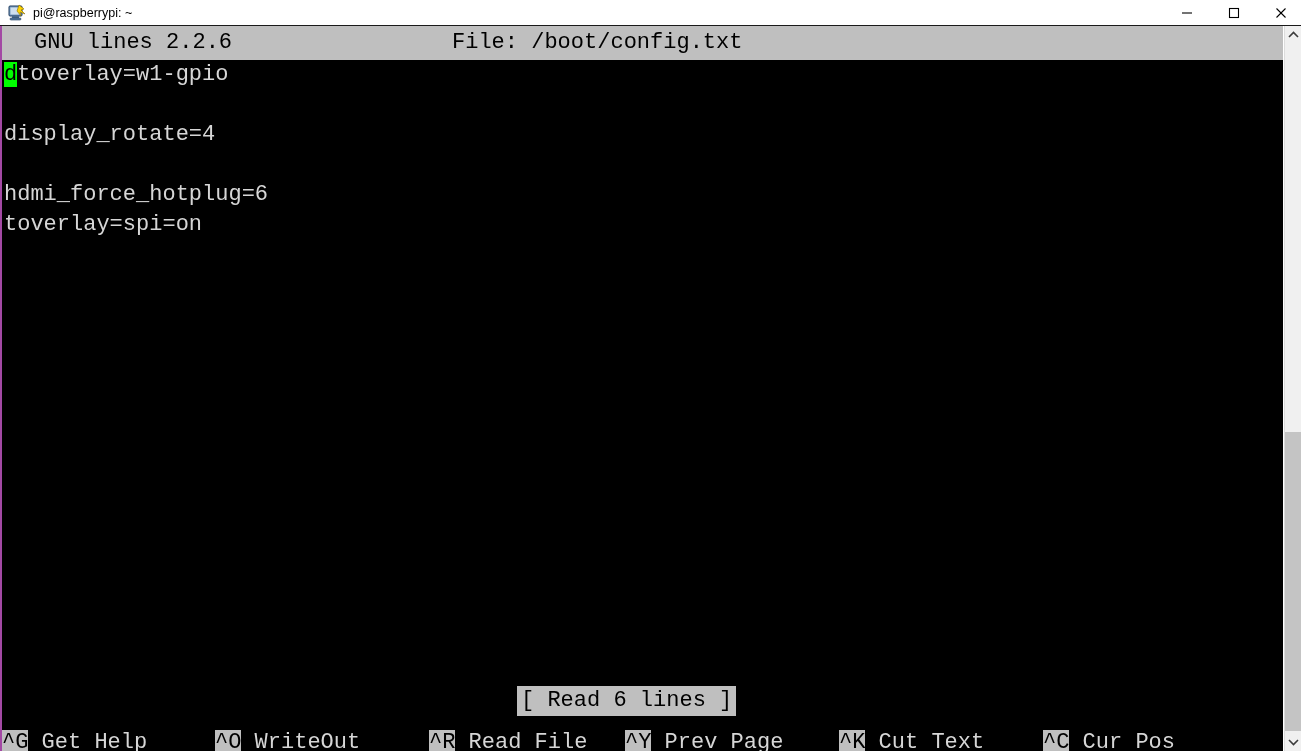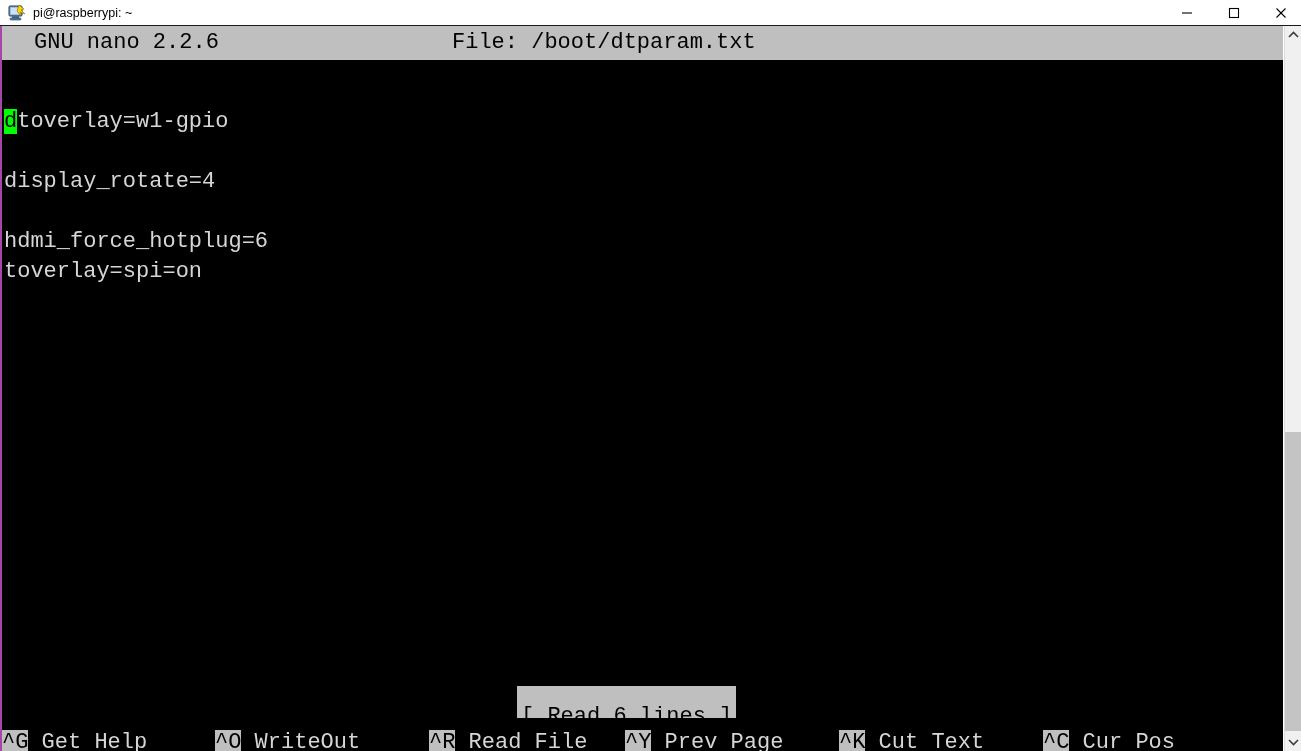--- a/index.html
+++ b/index.html
@@ -47,38 +47,38 @@
   #nano-header {
     position:absolute; left:0; top:0; width:1281px; height:34px;
     background:#bfbfbf; color:#000000;
     font-size:22px; line-height:34px; white-space:pre;
   }
   #hdr-version { position:absolute; left:32px; top:0; }
   #hdr-file    { position:absolute; left:450px; top:0; }
 
   
   #textarea {
-    position:absolute; left:0; top:34px; width:1281px;margin-top:47px;
+    position:absolute; left:0; top:34px; width:1281px;
   }
   .line {
     position:relative; height:30px; line-height:30px;
     font-size:22px; color:#d6d6d6; white-space:pre;
     padding-left:2px;
   }
   .cursor {
     background:#00ff00; color:#000000;
   }
 
   
   #statusbar {
     position:absolute; left:515px; top:660px;
     height:30px; line-height:30px;
     background:#bfbfbf; color:#000000;
     font-size:22px; white-space:pre;
-    padding:16px 4px;
+    padding:0 4px;
   }
 
   
   #shortcuts {
     position:absolute; left:0; top:690px; width:1281px; height:61px;
   }
   .sc-row {
     position:absolute; left:0; width:1281px; height:30px;
     line-height:30px; font-size:22px; white-space:pre;
   }
@@ -144,22 +144,22 @@
       <svg width="12" height="12" viewBox="0 0 12 12">
         <line x1="1.5" y1="1.5" x2="10.5" y2="10.5" stroke="#000" stroke-width="1.1"></line>
         <line x1="10.5" y1="1.5" x2="1.5" y2="10.5" stroke="#000" stroke-width="1.1"></line>
       </svg>
     </div>
   </div>
 
   <div id="terminal">
 
     <div id="nano-header">
-      <span id="hdr-version">GNU nano 2.2.6</span>
-      <span id="hdr-file">File: /boot/dtparam.txt</span>
+      <span id="hdr-version">GNU lines 2.2.6</span>
+      <span id="hdr-file">File: /boot/config.txt</span>
     </div>
 
     <div id="textarea">
       <div class="line"><span class="cursor">d</span><span>toverlay=w1-gpio</span></div>
       <div class="line"><span></span></div>
       <div class="line"><span>display_rotate=4</span></div>
       <div class="line"><span></span></div>
       <div class="line"><span>hdmi_force_hotplug=6</span></div>
       <div class="line"><span>toverlay=spi=on</span></div>
     </div>

